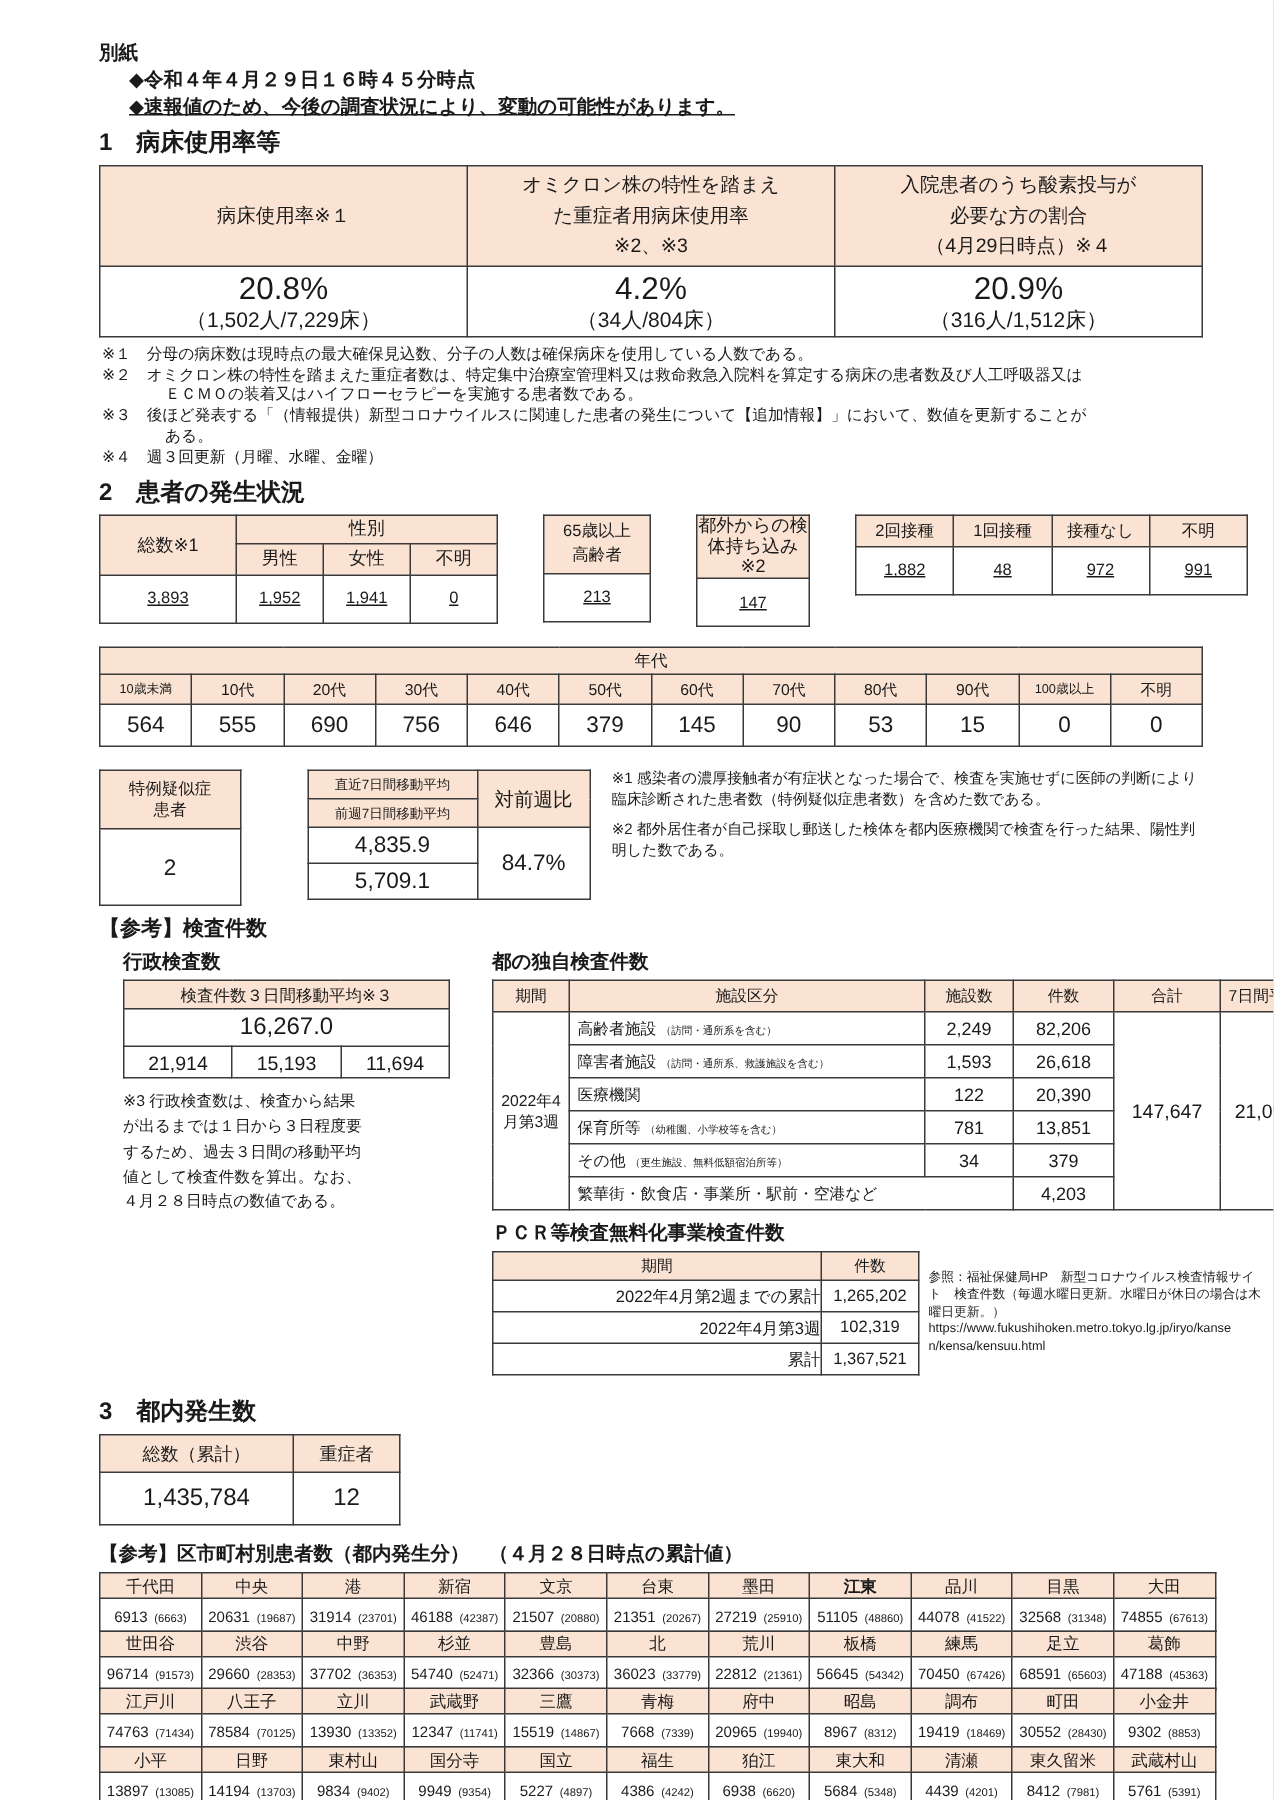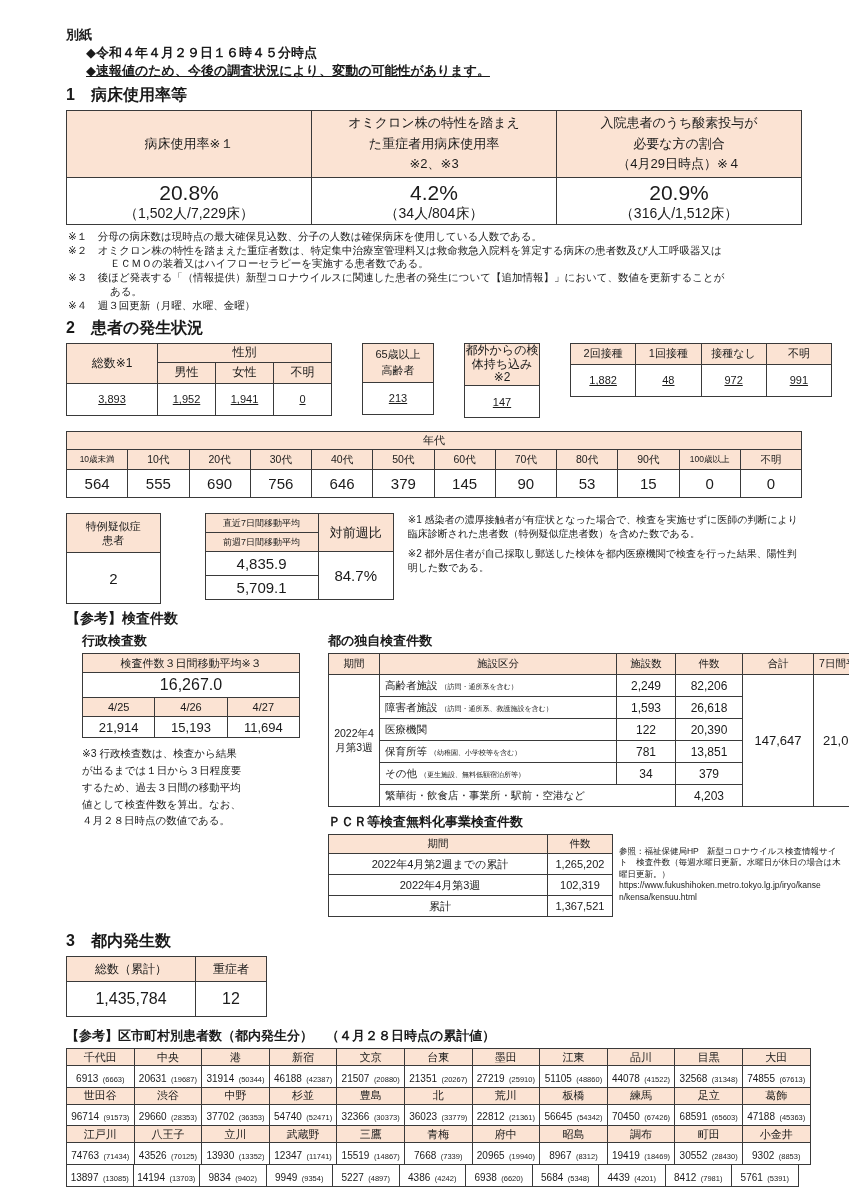--- a/index.html
+++ b/index.html
@@ -51,21 +51,21 @@
   .admin-note{font-size:10.5px;line-height:1.6;margin-top:7px;white-space:pre-line;}
   .tokyo-col{margin-left:28px;width:540px;}
   .tokyo th{font-size:10.5px;height:20px;}
   .tokyo td{font-size:11.5px;height:21px;}
   .tokyo td.cat{text-align:left;padding-left:5px;font-size:10.5px;}
   .tokyo td.cat .sub{font-size:7px;}
   .tokyo td.num{font-size:12px;}
   .tokyo td.tot{font-size:13px;}
   .pcr th{font-size:10.5px;height:18px;}
   .pcr td{font-size:11px;height:20px;}
-  .pcr td.per{text-align:center;padding-left:4px;margin-left:23px;}
+  .pcr td.per{text-align:right;padding-left:4px;margin-left:23px;}
   .pcr-row{display:flex;align-items:flex-start;}
   .pcr-ref{font-size:8.5px;line-height:1.35;margin-left:6px;width:250px;white-space:pre-line;}
   
   .sec3 th{height:24px;font-size:12px;}
   .sec3 td{height:34px;font-size:16px;}
   
   .muni-title{font-size:13px;font-weight:bold;margin:10px 0 3px 0;}
   .muni th{height:16px;font-size:11px;font-weight:normal;}
   .muni td{height:21px;}
   .muni .v2{font-size:10px;} .muni .p2{font-size:7.5px;}
@@ -257,25 +257,20 @@
     <div class="tests-wrap">
       <div class="admin-col">
         <div class="sub-title" style="margin-top:0">行政検査数</div>
         <table class="admin" style="width:218px">
           <tbody id="admin-body">
               <tr>
                 <th class="peach" colspan="3">検査件数３日間移動平均※３</th>
               </tr>
               <tr>
                 <td class="big" colspan="3">16,267.0</td>
-              </tr>
-              <tr>
-                <th class="peach">4/25</th>
-                <th class="peach">4/26</th>
-                <th class="peach">4/27</th>
               </tr>
               <tr>
                 <td>21,914</td>
                 <td>15,193</td>
                 <td>11,694</td>
               </tr>
             </tbody>
         </table>
         <div class="admin-note">※3 行政検査数は、検査から結果
 が出るまでは１日から３日程度要
@@ -382,29 +377,29 @@
         <table class="muni" style="width: 732.6px;">
           <tbody>
             <tr>
               <th class="peach muni-name" style="width:66.6px;">千代田</th>
               <th class="peach muni-name" style="width:66.6px;">中央</th>
               <th class="peach muni-name" style="width:66.6px;">港</th>
               <th class="peach muni-name" style="width:66.6px;">新宿</th>
               <th class="peach muni-name" style="width:66.6px;">文京</th>
               <th class="peach muni-name" style="width:66.6px;">台東</th>
               <th class="peach muni-name" style="width:66.6px;">墨田</th>
-              <th class="peach muni-name" style="width:66.6px;">江東</th>
+              <th class="peach muni-name" style="width:66.6px;font-weight:bold;">江東</th>
               <th class="peach muni-name" style="width:66.6px;">品川</th>
               <th class="peach muni-name" style="width:66.6px;">目黒</th>
               <th class="peach muni-name" style="width:66.6px;">大田</th>
             </tr>
             <tr>
               <td><span class="v2">6913</span> <span class="p2">(6663)</span></td>
               <td><span class="v2">20631</span> <span class="p2">(19687)</span></td>
-              <td><span class="v2">31914</span> <span class="p2">(50344)</span></td>
+              <td><span class="v2">31914</span> <span class="p2">(23701)</span></td>
               <td><span class="v2">46188</span> <span class="p2">(42387)</span></td>
               <td><span class="v2">21507</span> <span class="p2">(20880)</span></td>
               <td><span class="v2">21351</span> <span class="p2">(20267)</span></td>
               <td><span class="v2">27219</span> <span class="p2">(25910)</span></td>
               <td><span class="v2">51105</span> <span class="p2">(48860)</span></td>
               <td><span class="v2">44078</span> <span class="p2">(41522)</span></td>
               <td><span class="v2">32568</span> <span class="p2">(31348)</span></td>
               <td><span class="v2">74855</span> <span class="p2">(67613)</span></td>
             </tr>
           </tbody>
@@ -449,35 +444,48 @@
               <th class="peach muni-name" style="width:66.6px;">三鷹</th>
               <th class="peach muni-name" style="width:66.6px;">青梅</th>
               <th class="peach muni-name" style="width:66.6px;">府中</th>
               <th class="peach muni-name" style="width:66.6px;">昭島</th>
               <th class="peach muni-name" style="width:66.6px;">調布</th>
               <th class="peach muni-name" style="width:66.6px;">町田</th>
               <th class="peach muni-name" style="width:66.6px;">小金井</th>
             </tr>
             <tr>
               <td><span class="v2">74763</span> <span class="p2">(71434)</span></td>
-              <td><span class="v2">43526</span> <span class="p2">(70125)</span></td>
+              <td><span class="v2">78584</span> <span class="p2">(70125)</span></td>
               <td><span class="v2">13930</span> <span class="p2">(13352)</span></td>
               <td><span class="v2">12347</span> <span class="p2">(11741)</span></td>
               <td><span class="v2">15519</span> <span class="p2">(14867)</span></td>
               <td><span class="v2">7668</span> <span class="p2">(7339)</span></td>
               <td><span class="v2">20965</span> <span class="p2">(19940)</span></td>
               <td><span class="v2">8967</span> <span class="p2">(8312)</span></td>
               <td><span class="v2">19419</span> <span class="p2">(18469)</span></td>
               <td><span class="v2">30552</span> <span class="p2">(28430)</span></td>
               <td><span class="v2">9302</span> <span class="p2">(8853)</span></td>
             </tr>
           </tbody>
         </table>
         <table class="muni" style="width: 732.6px; margin-top: -1.4px;">
           <tbody>
+            <tr>
+              <th class="peach muni-name" style="width:66.6px;">小平</th>
+              <th class="peach muni-name" style="width:66.6px;">日野</th>
+              <th class="peach muni-name" style="width:66.6px;">東村山</th>
+              <th class="peach muni-name" style="width:66.6px;">国分寺</th>
+              <th class="peach muni-name" style="width:66.6px;">国立</th>
+              <th class="peach muni-name" style="width:66.6px;">福生</th>
+              <th class="peach muni-name" style="width:66.6px;">狛江</th>
+              <th class="peach muni-name" style="width:66.6px;">東大和</th>
+              <th class="peach muni-name" style="width:66.6px;">清瀬</th>
+              <th class="peach muni-name" style="width:66.6px;">東久留米</th>
+              <th class="peach muni-name" style="width:66.6px;">武蔵村山</th>
+            </tr>
             <tr>
               <td><span class="v2">13897</span> <span class="p2">(13085)</span></td>
               <td><span class="v2">14194</span> <span class="p2">(13703)</span></td>
               <td><span class="v2">9834</span> <span class="p2">(9402)</span></td>
               <td><span class="v2">9949</span> <span class="p2">(9354)</span></td>
               <td><span class="v2">5227</span> <span class="p2">(4897)</span></td>
               <td><span class="v2">4386</span> <span class="p2">(4242)</span></td>
               <td><span class="v2">6938</span> <span class="p2">(6620)</span></td>
               <td><span class="v2">5684</span> <span class="p2">(5348)</span></td>
               <td><span class="v2">4439</span> <span class="p2">(4201)</span></td>

